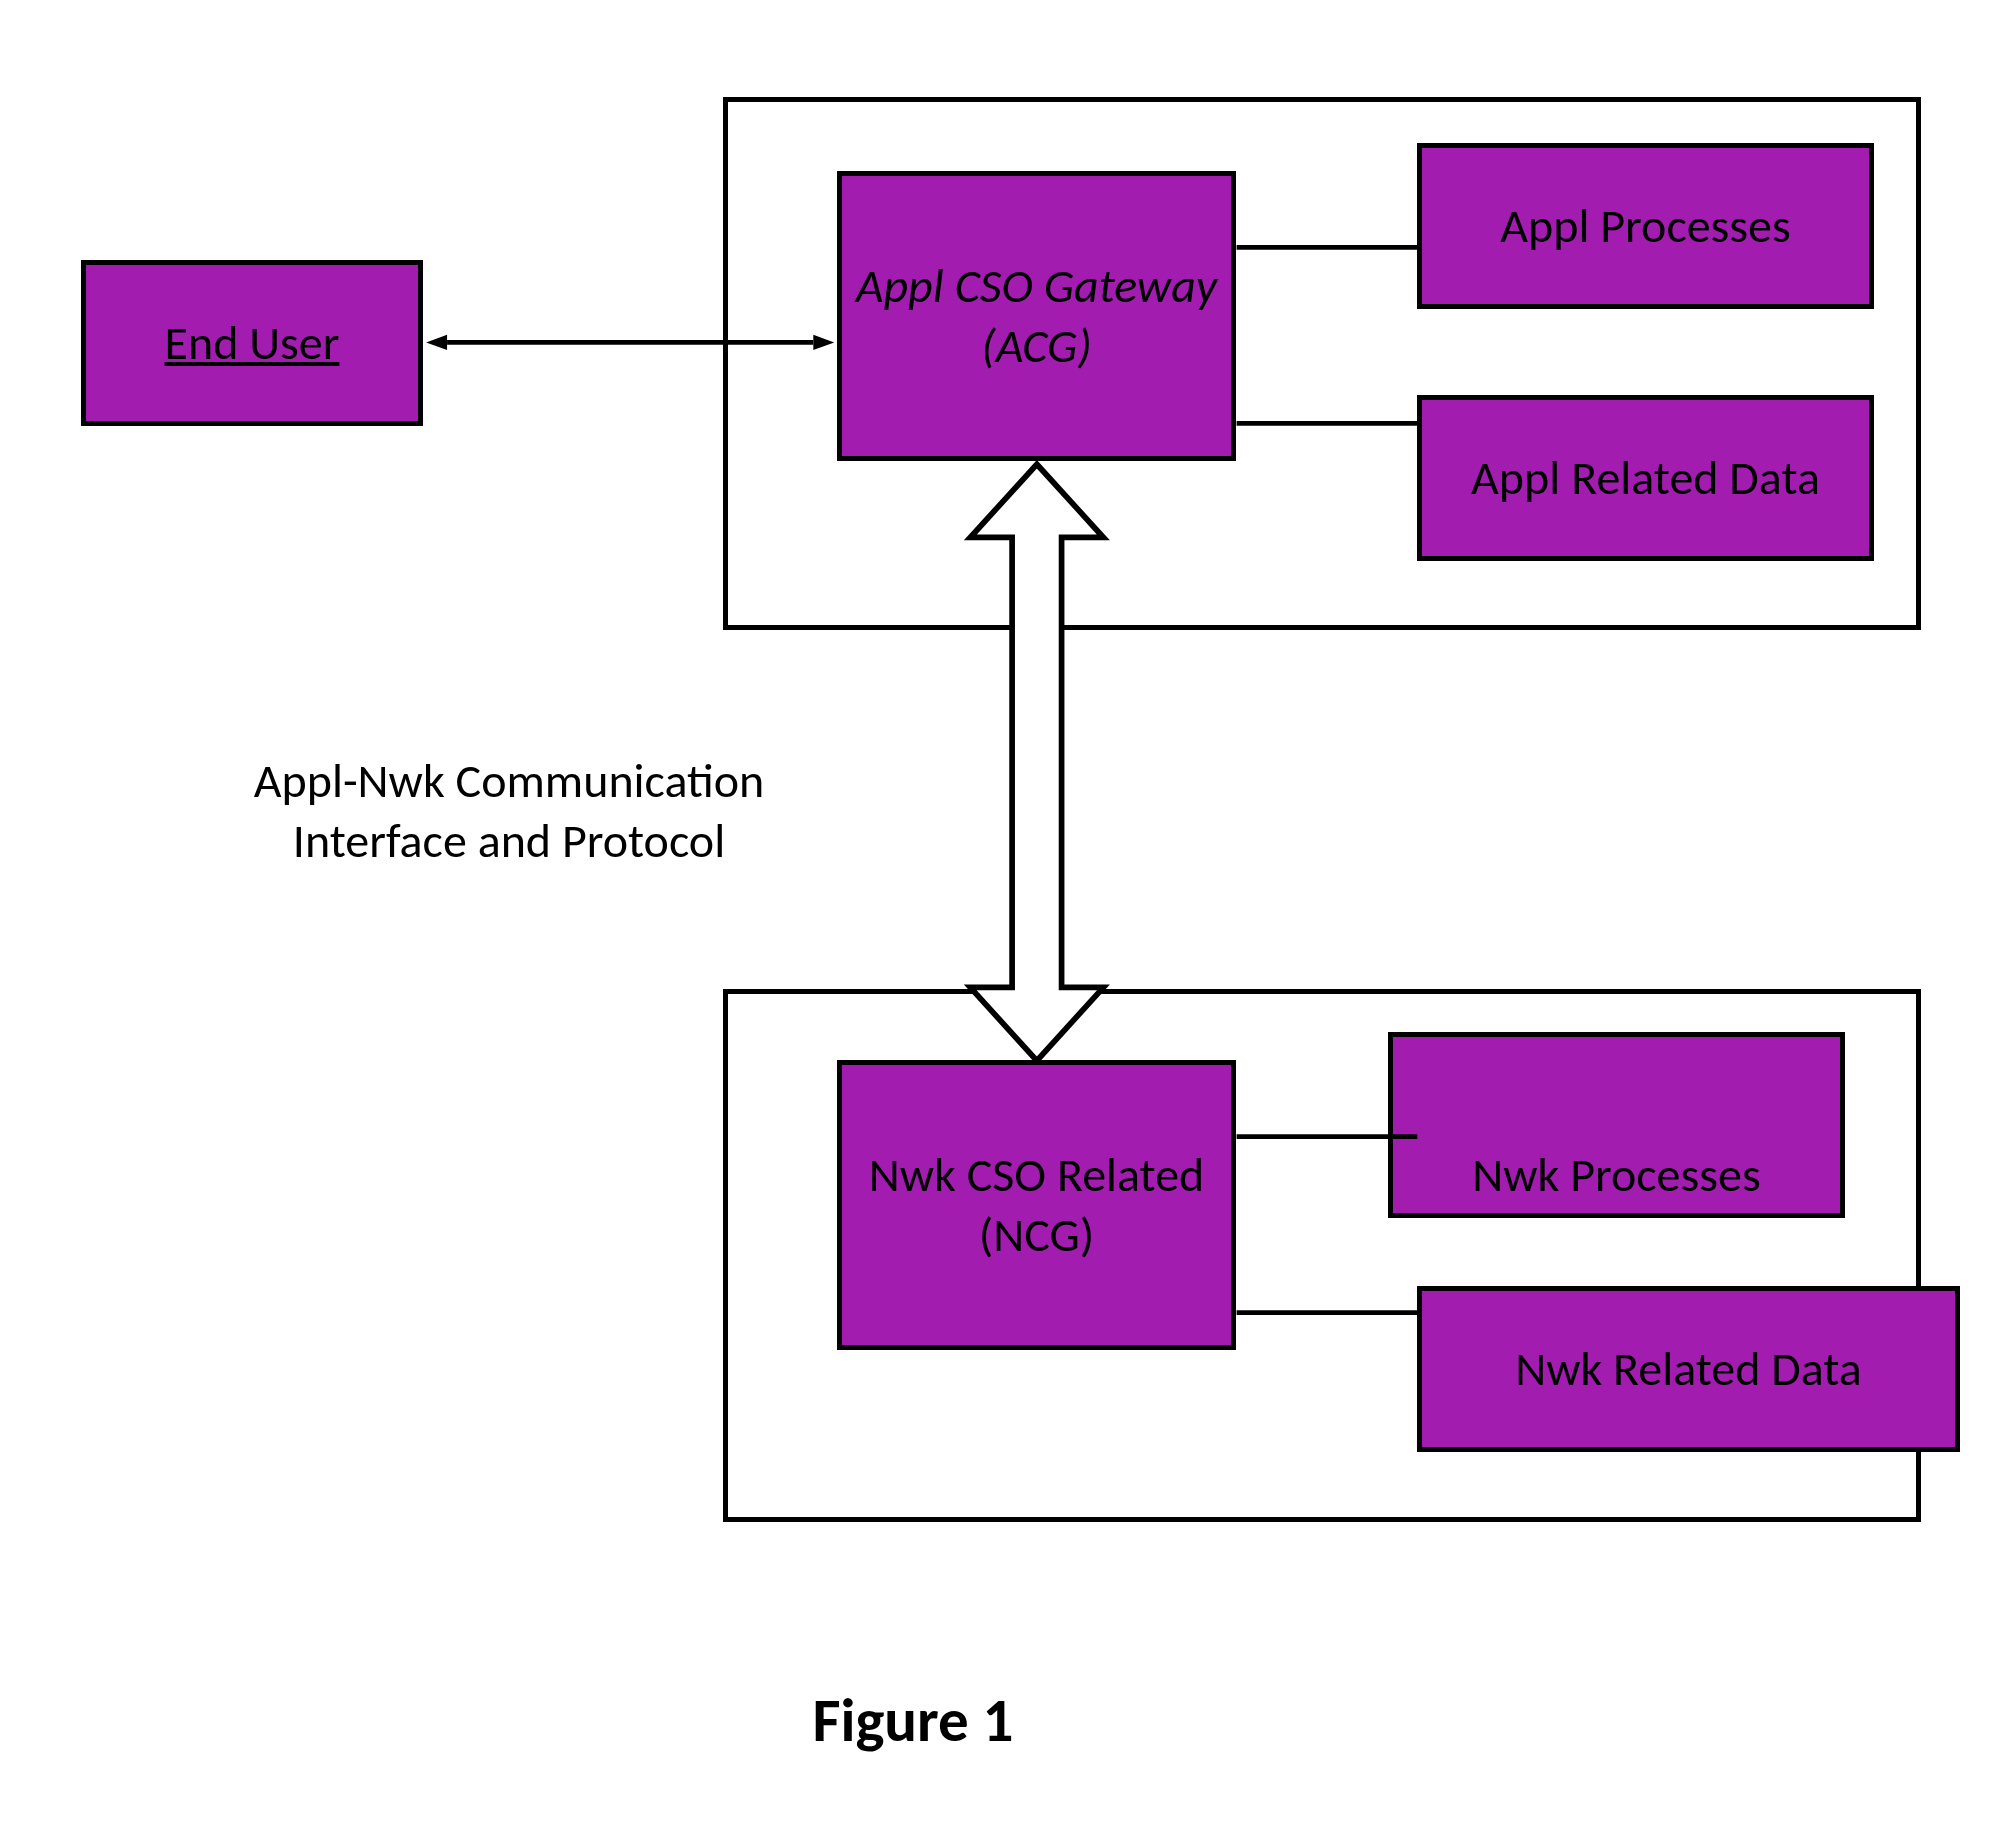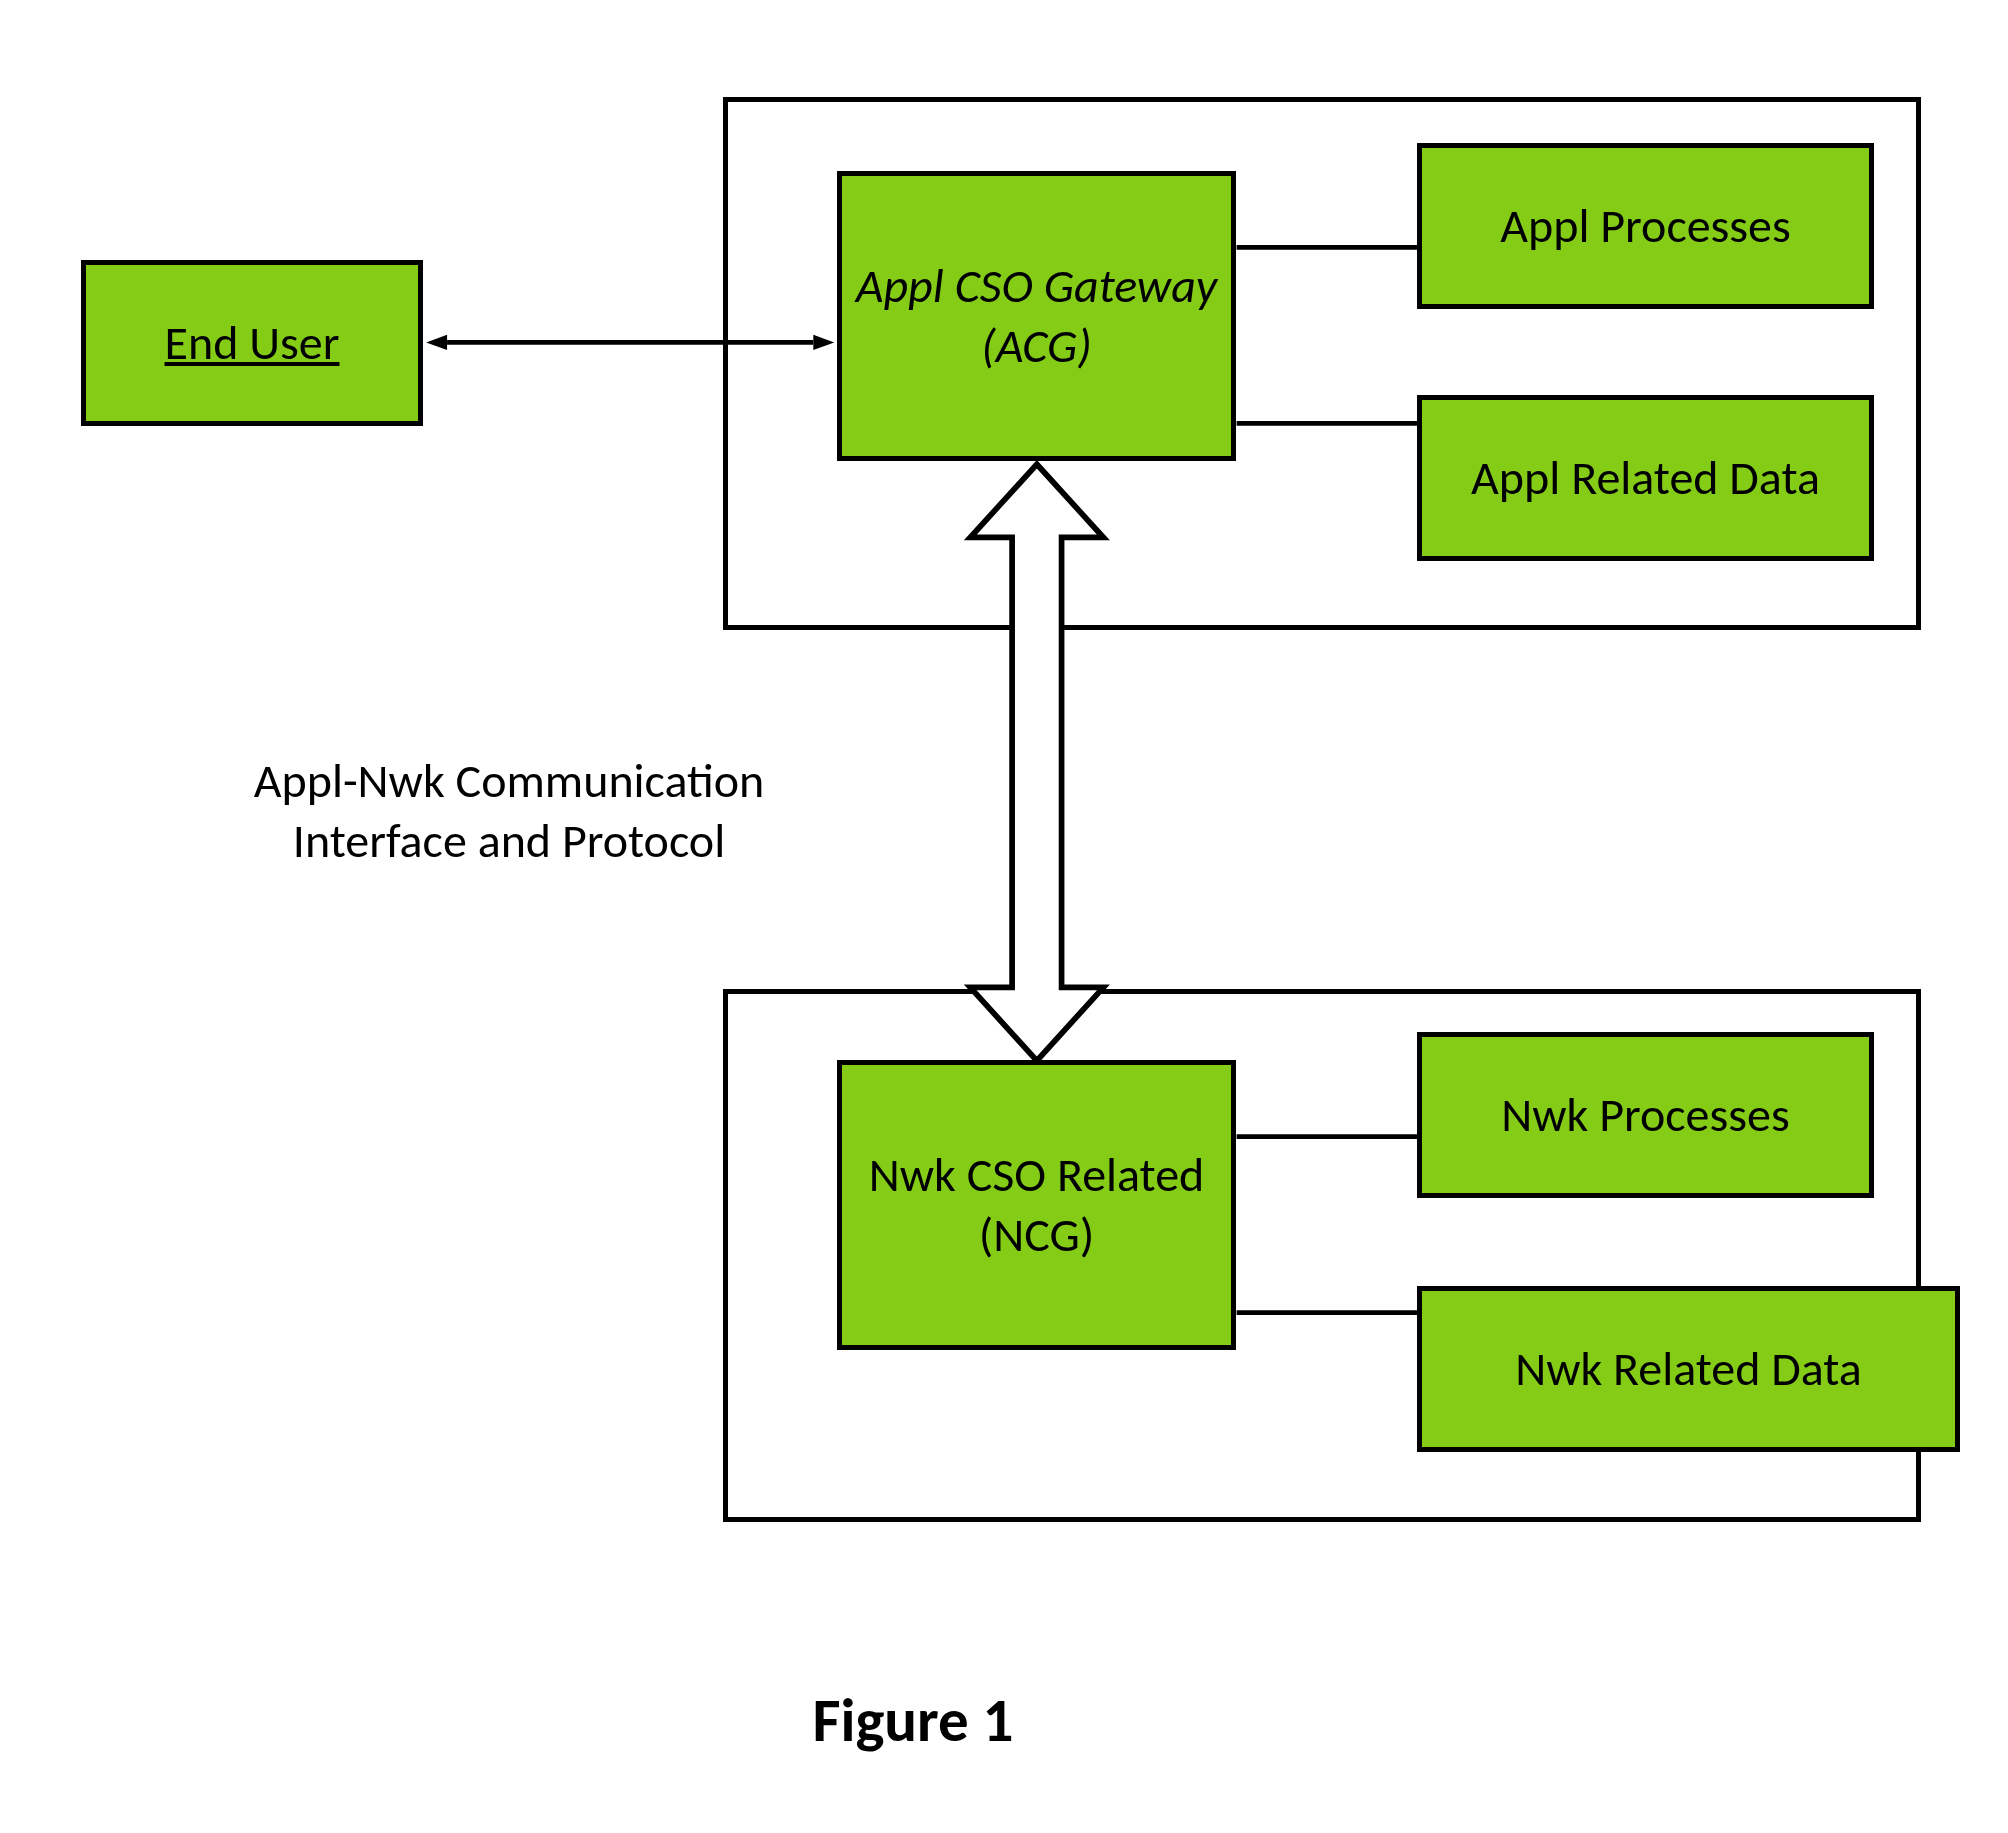--- a/index.html
+++ b/index.html
@@ -12,21 +12,21 @@
     }
     .canvas {
       position: absolute;
       top: 0; left: 0;
       width: 2009px;
       height: 1834px;
     }
     .box {
       position: absolute;
       border: 5.7px solid #000;
-      background: #84cc16;
+      background: #a21caf;
       display: flex;
       align-items: center;
       justify-content: center;
       text-align: center;
       font-size: 48px;
       line-height: 1.25;
       padding: 7.6px;
     }
     .container-box {
       position: absolute;
@@ -75,21 +75,21 @@
   <div class="box" style="left:1417px; top:395px; width:457px; height:166px;">
     <span>Appl Related Data</span>
   </div>
 
   <div class="container-box" style="left:723px; top:989px; width:1198px; height:533px;"></div>
 
   <div class="box" style="left:837px; top:1060px; width:399px; height:290px;">
     <span>Nwk CSO Related (NCG)</span>
   </div>
 
-  <div class="box" style="left:1417px; top:1032px; width:457px; height:166px;">
+  <div class="box" style="left:1388px; top:1032px; width:457px; height:186px;align-items:flex-end;">
     <span>Nwk Processes</span>
   </div>
 
   <div class="box" style="left:1417px; top:1286px; width:543px; height:166px;">
     <span>Nwk Related Data</span>
   </div>
 
   <div class="label-text" style="left:214px; top:751px; width:590px;">
     <div>Appl-Nwk Communication</div>
     <div>Interface and Protocol</div>

